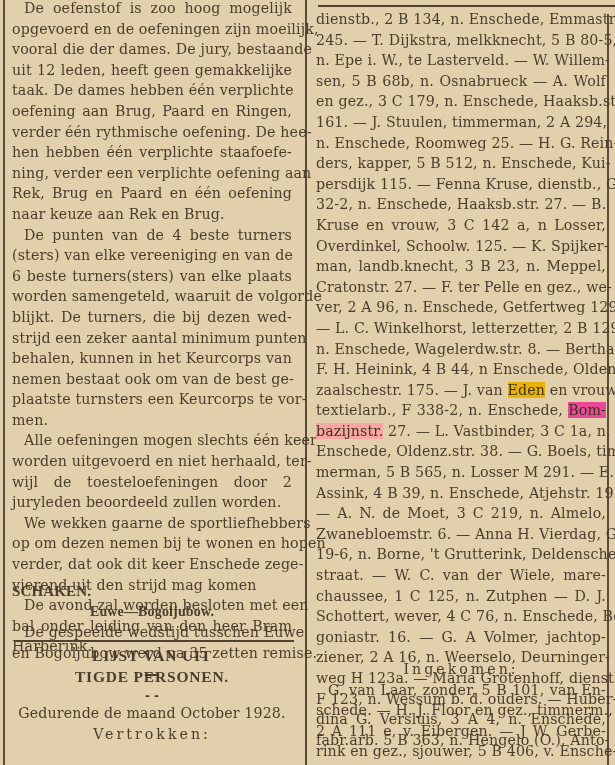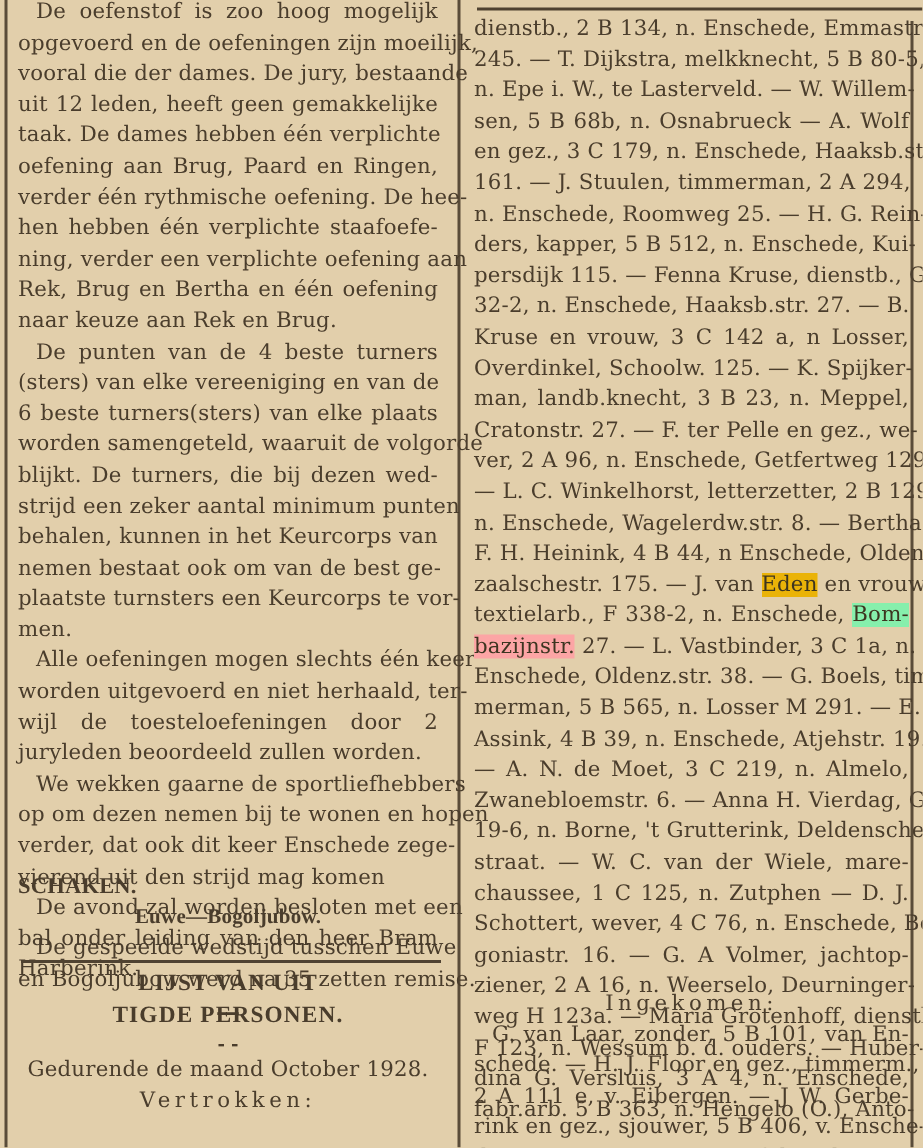--- a/index.html
+++ b/index.html
@@ -41,21 +41,21 @@
     <div>
       <div class="line indent">De oefenstof is zoo hoog  mogelijk</div>
       <div class="line">opgevoerd en de oefeningen zijn moeilijk,</div>
       <div class="line">vooral die der dames. De jury, bestaande</div>
       <div class="line">uit 12 leden, heeft geen gemakkelijke</div>
       <div class="line">taak. De dames hebben één verplichte</div>
       <div class="line">oefening aan Brug, Paard en  Ringen,</div>
       <div class="line">verder één rythmische oefening. De hee-</div>
       <div class="line">hen hebben één verplichte  staafoefe-</div>
       <div class="line">ning, verder een verplichte oefening aan</div>
-      <div class="line">Rek, Brug en Bertha en één  oefening</div>
+      <div class="line">Rek, Brug en Paard en één  oefening</div>
       <div class="line last">naar keuze aan Rek en Brug.</div>
     </div>
     <div>
       <div class="line indent">De punten van de 4 beste turners</div>
       <div class="line">(sters) van elke vereeniging en van de</div>
       <div class="line">6 beste turners(sters)  van  elke  plaats</div>
       <div class="line">worden samengeteld, waaruit de volgorde</div>
       <div class="line">blijkt. De turners, die bij dezen wed-</div>
       <div class="line">strijd een zeker aantal minimum punten</div>
       <div class="line">behalen, kunnen in het Keurcorps van</div>
@@ -115,21 +115,21 @@
     <div class="line">32-2, n. Enschede, Haaksb.str. 27. — B.</div>
     <div class="line">Kruse  en  vrouw, 3 C 142 a, n Losser,</div>
     <div class="line">Overdinkel, Schoolw. 125. — K. Spijker-</div>
     <div class="line">man, landb.knecht, 3 B 23, n. Meppel,</div>
     <div class="line">Cratonstr. 27. — F. ter Pelle en gez., we-</div>
     <div class="line">ver, 2 A 96, n. Enschede, Getfertweg 129.</div>
     <div class="line">— L. C. Winkelhorst, letterzetter, 2 B 129</div>
     <div class="line">n. Enschede, Wagelerdw.str. 8. — Bertha</div>
     <div class="line">F. H. Heinink, 4 B 44, n Enschede, Olden-</div>
     <div class="line hl-line">zaalschestr. 175. — J. van <span class="hl" style="background: #eab308;">Eden</span> en vrouw,</div>
-    <div class="line hl-line">textielarb., F 338-2, n. Enschede, <span class="hl" style="background: #86efac;">Bom-</span></div>
+    <div class="line hl-line">textielarb., F 338-2, n. Enschede, <span class="hl" style="background: #ec4899;">Bom-</span></div>
     <div class="line hl-line"><span class="hl" style="background: #fca5a5;">bazijnstr.</span> 27. — L. Vastbinder, 3 C 1a, n.</div>
     <div class="line">Enschede, Oldenz.str. 38. — G. Boels, tim-</div>
     <div class="line">merman, 5 B 565, n. Losser M 291. — E.</div>
     <div class="line">Assink, 4 B 39, n. Enschede, Atjehstr. 19.</div>
     <div class="line">— A. N. de Moet, 3 C 219, n. Almelo,</div>
     <div class="line">Zwanebloemstr. 6. — Anna H. Vierdag, G</div>
     <div class="line">19-6, n. Borne, 't Grutterink, Deldensche-</div>
     <div class="line">straat. — W. C. van der Wiele, mare-</div>
     <div class="line">chaussee, 1 C 125, n. Zutphen  — D. J.</div>
     <div class="line">Schottert, wever, 4 C 76, n. Enschede, Be-</div>

